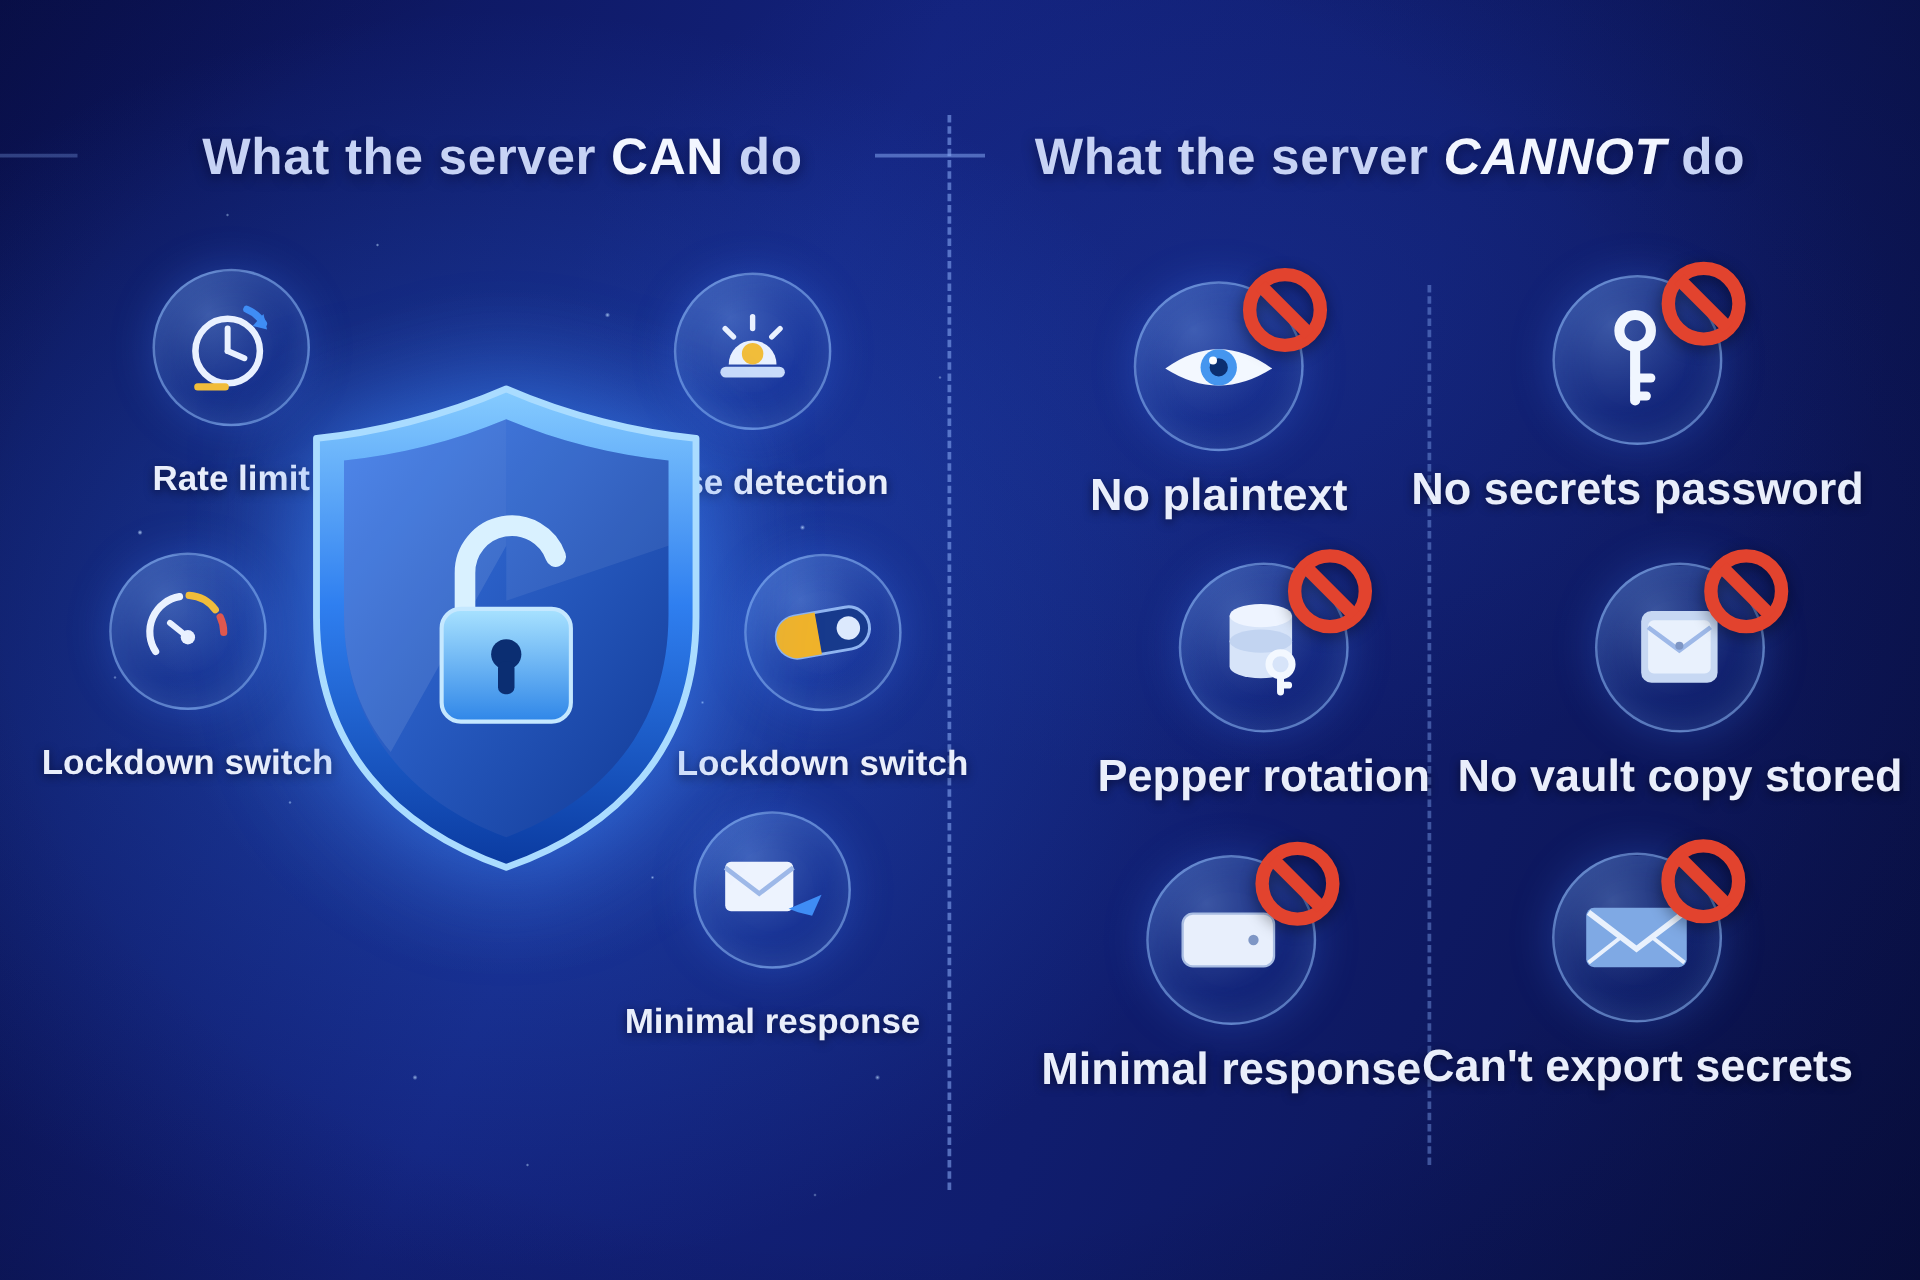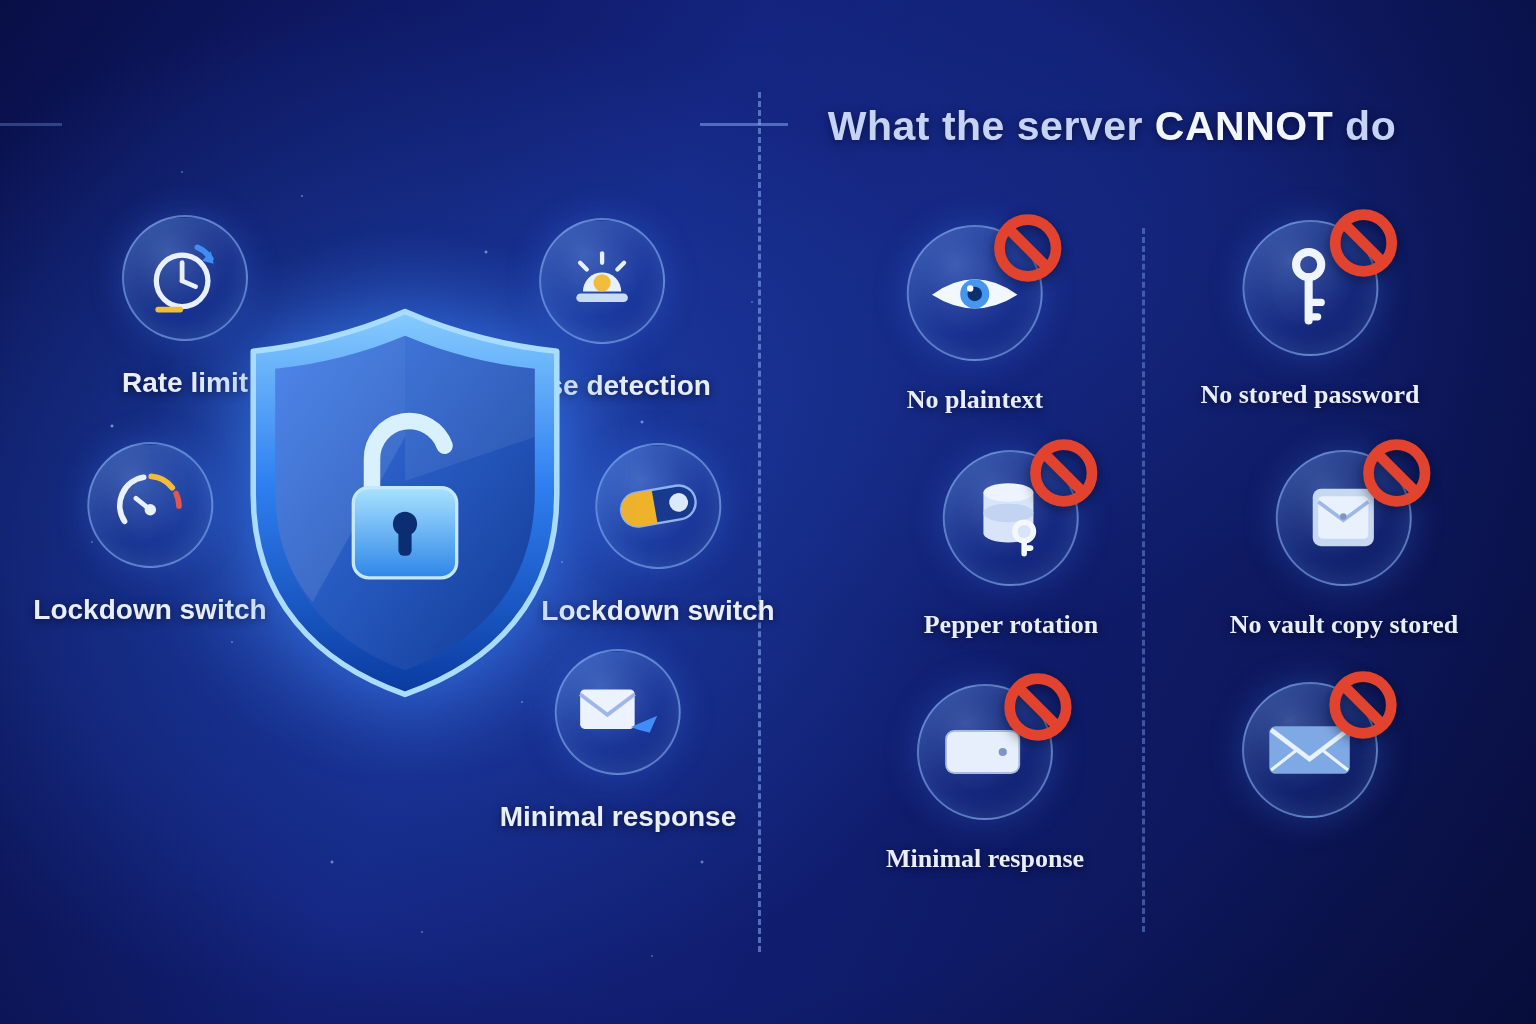--- a/index.html
+++ b/index.html
@@ -39,21 +39,21 @@
     position:absolute; inset:0; pointer-events:none;
     background: radial-gradient(1250px 950px at 45% 46%, rgba(0,0,0,0) 55%, rgba(4,7,38,.55) 100%);
   }
 
   .title {
     position:absolute; transform:translate(-50%,-50%);
     font-size:41px; font-weight:600; color:#c7d3f5; letter-spacing:.5px; white-space:nowrap;
     text-shadow:0 2px 10px rgba(0,0,30,.55); z-index:4;
   }
   .title .em { color:#f2f6ff; font-weight:800; }
-  .title .em.italic { }
+  .title .em.italic { font-style:italic; }
 
   .vdash { position:absolute; z-index:1; }
   .vdash.main { left:758px; top:92px; height:860px; border-left:3px dashed rgba(140,175,250,.55); }
   .vdash.sub  { left:1142px; top:228px; height:704px; border-left:3px dashed rgba(125,160,235,.45); }
   .hline { position:absolute; height:3px; background:rgba(140,175,250,.5); z-index:1; }
   .hline.center { left:700px; top:123px; width:88px; }
   .hline.left-edge { left:0; top:123px; width:62px; opacity:.6; }
 
   .shield-glow {
     position:absolute; left:405px; top:505px; width:600px; height:600px;
@@ -73,38 +73,39 @@
     border:2px solid rgba(150,195,255,.55);
     box-shadow: 0 0 34px rgba(70,130,255,.28), inset 0 0 26px rgba(130,185,255,.22);
   }
   .item.left  .circle { width:126px; height:126px; }
   .item.right .circle { width:136px; height:136px; }
   .label {
     font-weight:600; color:#e9eefb; white-space:nowrap;
     text-shadow:0 2px 8px rgba(0,0,20,.6);
   }
   .item.left  .label { margin-top:26px; font-size:28px; }
-  .item.right .label { margin-top:24px; font-size:26px;font-family:Liberation Serif, serif; }
+  .item.right .label { margin-top:14px; font-size:36px; }
   .no-badge {
     position:absolute; top:-18px; right:-26px; width:78px; height:78px;
     filter: drop-shadow(0 3px 6px rgba(0,0,0,.4));
   }
   .no-badge svg { width:100%; height:100%; }
 </style>
 </head>
 <body>
 
 <div class="canvas">
   <div class="sparkles"></div>
 
   <div class="hline left-edge"></div>
   <div class="hline center"></div>
   <div class="vdash main"></div>
   <div class="vdash sub"></div>
 
+  <div class="title" style="left:402px; top:126px"><span>What the server </span><span class="em">CAN</span><span> do</span></div>
   <div class="title" style="left:1112px; top:126px"><span>What the server </span><span class="em italic">CANNOT</span><span> do</span></div>
 
   <div class="shield-glow"></div>
   <div class="shield-wrap">
     <svg viewBox="0 0 300 360" width="330" height="396">
       <defs>
         <linearGradient id="sgOuter" x1="0" y1="0" x2="0" y2="1">
           <stop offset="0" stop-color="#86ccff"></stop>
           <stop offset="0.45" stop-color="#2f7ff0"></stop>
           <stop offset="1" stop-color="#0a3aa0"></stop>
@@ -258,21 +259,21 @@
         <line x1="38" y1="66" x2="52" y2="66" stroke="#f0f6ff" stroke-width="8" stroke-linecap="round"></line>
         <line x1="38" y1="82" x2="48" y2="82" stroke="#f0f6ff" stroke-width="8" stroke-linecap="round"></line>
       </svg>
       <div class="no-badge">
         <svg viewBox="0 0 80 80">
           <circle cx="40" cy="40" r="29" fill="none" stroke="#e2432e" stroke-width="11"></circle>
           <line x1="20" y1="20" x2="60" y2="60" stroke="#e2432e" stroke-width="11"></line>
         </svg>
       </div>
     </div>
-    <div class="label">No stored password</div>
+    <div class="label">No secrets password</div>
   </div>
 
   <div class="item right" style="left:1344px; top:450px">
     <div class="circle">
       <svg viewBox="0 0 95 95" width="88" height="88">
         <rect x="14" y="16" width="66" height="62" rx="9" fill="#c7d8f3"></rect>
         <rect x="20" y="24" width="54" height="46" rx="5" fill="#e9f1fd"></rect>
         <path d="M20 30 L47 50 L74 30" fill="none" stroke="#9db8e8" stroke-width="4"></path>
         <circle cx="47" cy="46" r="3.5" fill="#7e96c5"></circle>
       </svg>
@@ -293,16 +294,17 @@
         <path d="M10 14 L52 46 L94 14" fill="none" stroke="#e9f1fd" stroke-width="5"></path>
         <path d="M10 58 L38 36 M94 58 L66 36" stroke="#e9f1fd" stroke-width="3.5" fill="none"></path>
       </svg>
       <div class="no-badge">
         <svg viewBox="0 0 80 80">
           <circle cx="40" cy="40" r="29" fill="none" stroke="#e2432e" stroke-width="11"></circle>
           <line x1="20" y1="20" x2="60" y2="60" stroke="#e2432e" stroke-width="11"></line>
         </svg>
       </div>
     </div>
+    <div class="label">Can't export secrets</div>
   </div>
 
   <div class="vignette"></div>
 </div>
 
 </body></html>

